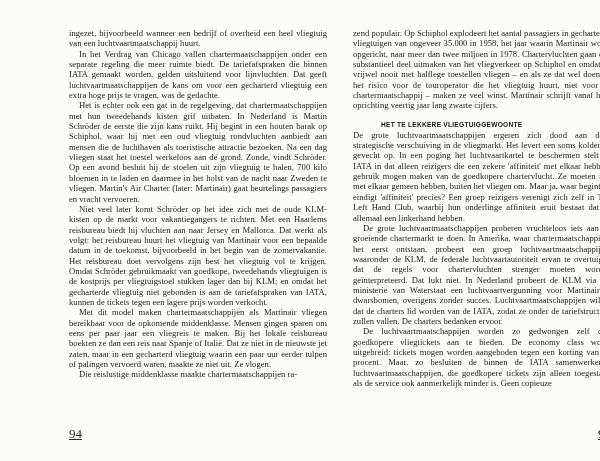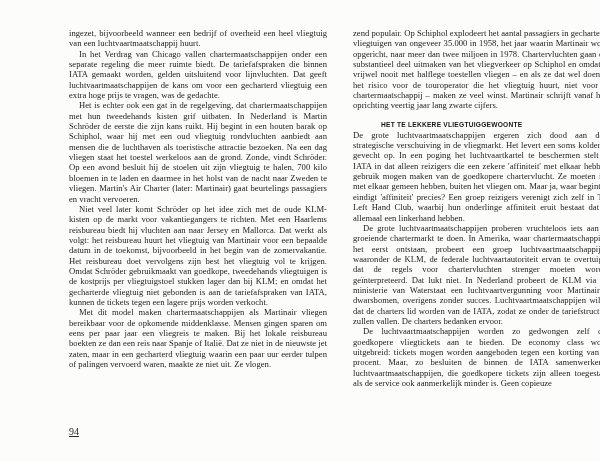--- a/index.html
+++ b/index.html
@@ -38,38 +38,39 @@
     margin: 10px 0 2px 28px;
     font-family: "Liberation Sans", "DejaVu Sans", sans-serif;
     font-size: 6.6px;
     font-weight: bold;
     letter-spacing: 0.25px;
     color: #161616;
   }
   .pagenum {
     position: absolute;
     top: 398px;
-    font-size: 10px;
+    font-size: 13px;
     color: #2a2a2a;
     text-decoration: underline;
   }
   .pagenum-left  { left: 0; }
   .pagenum-right { right: 0; text-align: center; }
 </style>
 </head>
 <body>
 
 <div class="spread">
 
   <div class="page page-left">
     <p class="para">ingezet, bijvoorbeeld wanneer een bedrijf of overheid een heel vliegtuig van een luchtvaartmaatschappij huurt.</p>
     <p class="para indent">In het Verdrag van Chicago vallen chartermaatschappijen onder een separate regeling die meer ruimte biedt. De tariefafspraken die binnen IATA gemaakt worden, gelden uitsluitend voor lijnvluchten. Dat geeft luchtvaartmaatschappijen de kans om voor een gecharterd vliegtuig een extra hoge prijs te vragen, was de gedachte.</p>
     <p class="para indent">Het is echter ook een gat in de regelgeving, dat chartermaatschappijen met hun tweedehands kisten grif uitbaten. In Nederland is Martin Schröder de eerste die zijn kans ruikt. Hij begint in een houten barak op Schiphol, waar hij met een oud vliegtuig rondvluchten aanbiedt aan mensen die de luchthaven als toeristische attractie bezoeken. Na een dag vliegen staat het toestel werkeloos aan de grond. Zonde, vindt Schröder. Op een avond besluit hij de stoelen uit zijn vliegtuig te halen, 700 kilo bloemen in te laden en daarmee in het holst van de nacht naar Zweden te vliegen. Martin's Air Charter (later: Martinair) gaat beurtelings passagiers en vracht vervoeren.</p>
     <p class="para indent">Niet veel later komt Schröder op het idee zich met de oude KLM-kisten op de markt voor vakantiegangers te richten. Met een Haarlems reisbureau biedt hij vluchten aan naar Jersey en Mallorca. Dat werkt als volgt: het reisbureau huurt het vliegtuig van Martinair voor een bepaalde datum in de toekomst, bijvoorbeeld in het begin van de zomervakantie. Het reisbureau doet vervolgens zijn best het vliegtuig vol te krijgen. Omdat Schröder gebruikmaakt van goedkope, tweedehands vliegtuigen is de kostprijs per vliegtuigstoel stukken lager dan bij KLM; en omdat het gecharterde vliegtuig niet gebonden is aan de tariefafspraken van IATA, kunnen de tickets tegen een lagere prijs worden verkocht.</p>
     <p class="para indent">Met dit model maken chartermaatschappijen als Martinair vliegen bereikbaar voor de opkomende middenklasse. Mensen gingen sparen om eens per paar jaar een vliegreis te maken. Bij het lokale reisbureau boekten ze dan een reis naar Spanje of Italië. Dat ze niet in de nieuwste jet zaten, maar in een gecharterd vliegtuig waarin een paar uur eerder tulpen of palingen vervoerd waren, maakte ze niet uit. Ze vlogen.</p>
+    <p class="para indent">Die reislustige middenklasse maakte chartermaatschappijen ra-</p>
     <div class="pagenum pagenum-left">94</div>
   </div>
 
   <div class="page page-right">
     <p class="para">zend populair. Op Schiphol explodeert het aantal passagiers in gecharterde vliegtuigen van ongeveer 35.000 in 1958, het jaar waarin Martinair wordt opgericht, naar meer dan twee miljoen in 1978. Chartervluchten gaan een substantieel deel uitmaken van het vliegverkeer op Schiphol en omdat ze vrijwel nooit met halflege toestellen vliegen – en als ze dat wel doen, is het risico voor de touroperator die het vliegtuig huurt, niet voor de chartermaatschappij – maken ze veel winst. Martinair schrijft vanaf haar oprichting veertig jaar lang zwarte cijfers.</p>
     <h2 class="section-heading">HET TE LEKKERE VLIEGTUIGGEWOONTE</h2>
     <p class="para">De grote luchtvaartmaatschappijen ergeren zich dood aan deze strategische verschuiving in de vliegmarkt. Het levert een soms kolderiek gevecht op. In een poging het luchtvaartkartel te beschermen stelt de IATA in dat alleen reizigers die een zekere 'affiniteit' met elkaar hebben, gebruik mogen maken van de goedkopere chartervlucht. Ze moeten iets met elkaar gemeen hebben, buiten het vliegen om. Maar ja, waar begint en eindigt 'affiniteit' precies? Een groep reizigers verenigt zich zelf in The Left Hand Club, waarbij hun onderlinge affiniteit eruit bestaat dat ze allemaal een linkerhand hebben.</p>
     <p class="para indent">De grote luchtvaartmaatschappijen proberen vruchteloos iets aan de groeiende chartermarkt te doen. In Amerika, waar chartermaatschappijen het eerst ontstaan, probeert een groep luchtvaartmaatschappijen, waaronder de KLM, de federale luchtvaartautoriteit ervan te overtuigen dat de regels voor chartervluchten strenger moeten worden geïnterpreteerd. Dat lukt niet. In Nederland probeert de KLM via het ministerie van Waterstaat een luchtvaartvergunning voor Martinair te dwarsbomen, overigens zonder succes. Luchtvaartmaatschappijen willen dat de charters lid worden van de IATA, zodat ze onder de tariefstructuur zullen vallen. De charters bedanken ervoor.</p>
     <p class="para indent">De luchtvaartmaatschappijen worden zo gedwongen zelf ook goedkopere vliegtickets aan te bieden. De economy class wordt uitgebreid: tickets mogen worden aangeboden tegen een korting van 30 procent. Maar, zo besluiten de binnen de IATA samenwerkende luchtvaartmaatschappijen, die goedkopere tickets zijn alleen toegestaan als de service ook aanmerkelijk minder is. Geen copieuze</p>
     <div class="pagenum pagenum-right">95</div>

